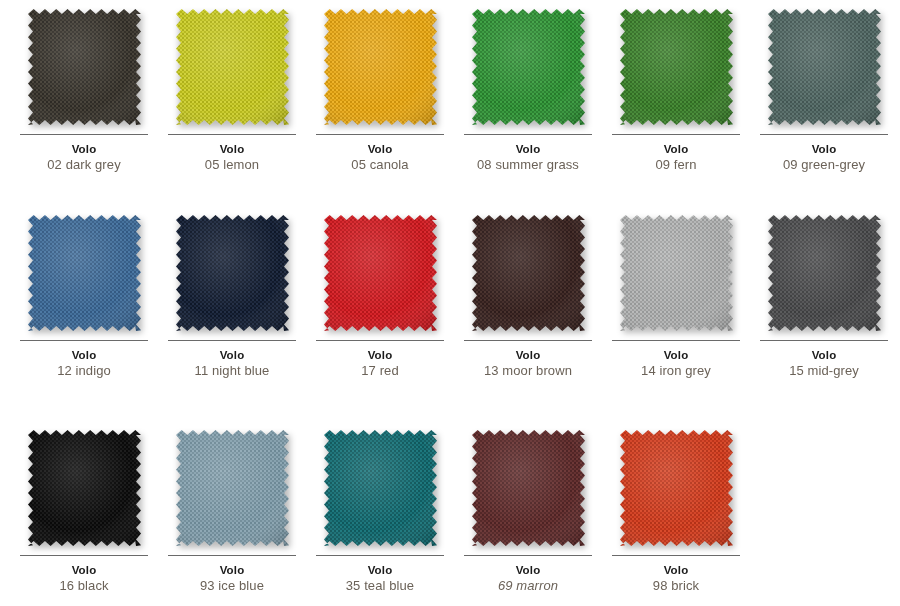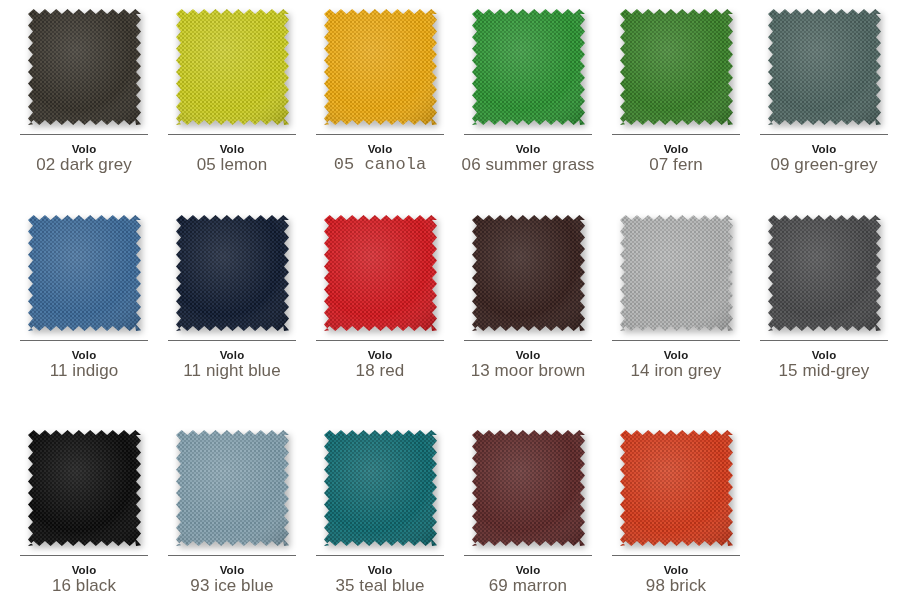--- a/index.html
+++ b/index.html
@@ -77,21 +77,21 @@
     font-size: 11.5px;
     font-weight: bold;
     letter-spacing: 0.15px;
     color: #1b1b1b;
     line-height: 14px;
   }
 
   .swatch-name {
     margin-top: 2px;
     text-align: center;
-    font-size: 17px;
+    font-size: 13px;
     font-weight: normal;
     letter-spacing: 0.1px;
     color: #6b6258;
     line-height: 14px;
     white-space: nowrap;
   }
 </style>
 </head>
 <body>
 
@@ -171,21 +171,21 @@
                 <stop offset="100%" stop-color="#000000" stop-opacity="0.16"></stop>
               </radialGradient>
             </defs>
             <path d="M 0.00 5.00 L 5.65 0.00 L 11.30 5.00 L 16.95 0.00 L 22.60 5.00 L 28.25 0.00 L 33.90 5.00 L 39.55 0.00 L 45.20 5.00 L 50.85 0.00 L 56.50 5.00 L 62.15 0.00 L 67.80 5.00 L 73.45 0.00 L 79.10 5.00 L 84.75 0.00 L 90.40 5.00 L 96.05 0.00 L 101.70 5.00 L 107.35 0.00 L 113.00 5.00 L 108.00 5.00 L 113.00 10.80 L 108.00 16.60 L 113.00 22.40 L 108.00 28.20 L 113.00 34.00 L 108.00 39.80 L 113.00 45.60 L 108.00 51.40 L 113.00 57.20 L 108.00 63.00 L 113.00 68.80 L 108.00 74.60 L 113.00 80.40 L 108.00 86.20 L 113.00 92.00 L 108.00 97.80 L 113.00 103.60 L 108.00 109.40 L 113.00 115.20 L 108.00 116.00 L 107.35 111.00 L 101.70 116.00 L 96.05 111.00 L 90.40 116.00 L 84.75 111.00 L 79.10 116.00 L 73.45 111.00 L 67.80 116.00 L 62.15 111.00 L 56.50 116.00 L 50.85 111.00 L 45.20 116.00 L 39.55 111.00 L 33.90 116.00 L 28.25 111.00 L 22.60 116.00 L 16.95 111.00 L 11.30 116.00 L 5.65 111.00 L 0.00 116.00 L 5.00 115.20 L 0.00 109.40 L 5.00 103.60 L 0.00 97.80 L 5.00 92.00 L 0.00 86.20 L 5.00 80.40 L 0.00 74.60 L 5.00 68.80 L 0.00 63.00 L 5.00 57.20 L 0.00 51.40 L 5.00 45.60 L 0.00 39.80 L 5.00 34.00 L 0.00 28.20 L 5.00 22.40 L 0.00 16.60 L 5.00 10.80 L 0.00 5.00 Z" fill="url(#weave2)"></path>
             <path d="M 0.00 5.00 L 5.65 0.00 L 11.30 5.00 L 16.95 0.00 L 22.60 5.00 L 28.25 0.00 L 33.90 5.00 L 39.55 0.00 L 45.20 5.00 L 50.85 0.00 L 56.50 5.00 L 62.15 0.00 L 67.80 5.00 L 73.45 0.00 L 79.10 5.00 L 84.75 0.00 L 90.40 5.00 L 96.05 0.00 L 101.70 5.00 L 107.35 0.00 L 113.00 5.00 L 108.00 5.00 L 113.00 10.80 L 108.00 16.60 L 113.00 22.40 L 108.00 28.20 L 113.00 34.00 L 108.00 39.80 L 113.00 45.60 L 108.00 51.40 L 113.00 57.20 L 108.00 63.00 L 113.00 68.80 L 108.00 74.60 L 113.00 80.40 L 108.00 86.20 L 113.00 92.00 L 108.00 97.80 L 113.00 103.60 L 108.00 109.40 L 113.00 115.20 L 108.00 116.00 L 107.35 111.00 L 101.70 116.00 L 96.05 111.00 L 90.40 116.00 L 84.75 111.00 L 79.10 116.00 L 73.45 111.00 L 67.80 116.00 L 62.15 111.00 L 56.50 116.00 L 50.85 111.00 L 45.20 116.00 L 39.55 111.00 L 33.90 116.00 L 28.25 111.00 L 22.60 116.00 L 16.95 111.00 L 11.30 116.00 L 5.65 111.00 L 0.00 116.00 L 5.00 115.20 L 0.00 109.40 L 5.00 103.60 L 0.00 97.80 L 5.00 92.00 L 0.00 86.20 L 5.00 80.40 L 0.00 74.60 L 5.00 68.80 L 0.00 63.00 L 5.00 57.20 L 0.00 51.40 L 5.00 45.60 L 0.00 39.80 L 5.00 34.00 L 0.00 28.20 L 5.00 22.40 L 0.00 16.60 L 5.00 10.80 L 0.00 5.00 Z" fill="url(#shade2)"></path>
           </svg>
         </div>
       </div>
       <div class="swatch-rule" style="background: rgb(106, 106, 106);"></div>
       <div class="swatch-brand" style="color: rgb(27, 27, 27);">Volo</div>
-      <div class="swatch-name" style="color: rgb(107, 98, 88); font-family: Liberation Mono, monospace;">05 canola</div>
+      <div class="swatch-name" style="color: rgb(107, 98, 88);">05 canola</div>
     </div>
     <div class="swatch-cell" style="left: 454px; top: 9px;">
       <div class="swatch-figure">
         <div class="swatch-shadow"></div>
         <div class="swatch-fabric">
           <svg viewBox="0 0 113 116">
             <defs>
               <pattern id="weave3" width="4" height="4" patternUnits="userSpaceOnUse">
                 <rect width="4" height="4" fill="#2e8d34"></rect>
                 <rect x="0" y="0" width="2" height="2" fill="#3ea344" opacity="0.85"></rect>
@@ -199,21 +199,21 @@
                 <stop offset="100%" stop-color="#000000" stop-opacity="0.16"></stop>
               </radialGradient>
             </defs>
             <path d="M 0.00 5.00 L 5.65 0.00 L 11.30 5.00 L 16.95 0.00 L 22.60 5.00 L 28.25 0.00 L 33.90 5.00 L 39.55 0.00 L 45.20 5.00 L 50.85 0.00 L 56.50 5.00 L 62.15 0.00 L 67.80 5.00 L 73.45 0.00 L 79.10 5.00 L 84.75 0.00 L 90.40 5.00 L 96.05 0.00 L 101.70 5.00 L 107.35 0.00 L 113.00 5.00 L 108.00 5.00 L 113.00 10.80 L 108.00 16.60 L 113.00 22.40 L 108.00 28.20 L 113.00 34.00 L 108.00 39.80 L 113.00 45.60 L 108.00 51.40 L 113.00 57.20 L 108.00 63.00 L 113.00 68.80 L 108.00 74.60 L 113.00 80.40 L 108.00 86.20 L 113.00 92.00 L 108.00 97.80 L 113.00 103.60 L 108.00 109.40 L 113.00 115.20 L 108.00 116.00 L 107.35 111.00 L 101.70 116.00 L 96.05 111.00 L 90.40 116.00 L 84.75 111.00 L 79.10 116.00 L 73.45 111.00 L 67.80 116.00 L 62.15 111.00 L 56.50 116.00 L 50.85 111.00 L 45.20 116.00 L 39.55 111.00 L 33.90 116.00 L 28.25 111.00 L 22.60 116.00 L 16.95 111.00 L 11.30 116.00 L 5.65 111.00 L 0.00 116.00 L 5.00 115.20 L 0.00 109.40 L 5.00 103.60 L 0.00 97.80 L 5.00 92.00 L 0.00 86.20 L 5.00 80.40 L 0.00 74.60 L 5.00 68.80 L 0.00 63.00 L 5.00 57.20 L 0.00 51.40 L 5.00 45.60 L 0.00 39.80 L 5.00 34.00 L 0.00 28.20 L 5.00 22.40 L 0.00 16.60 L 5.00 10.80 L 0.00 5.00 Z" fill="url(#weave3)"></path>
             <path d="M 0.00 5.00 L 5.65 0.00 L 11.30 5.00 L 16.95 0.00 L 22.60 5.00 L 28.25 0.00 L 33.90 5.00 L 39.55 0.00 L 45.20 5.00 L 50.85 0.00 L 56.50 5.00 L 62.15 0.00 L 67.80 5.00 L 73.45 0.00 L 79.10 5.00 L 84.75 0.00 L 90.40 5.00 L 96.05 0.00 L 101.70 5.00 L 107.35 0.00 L 113.00 5.00 L 108.00 5.00 L 113.00 10.80 L 108.00 16.60 L 113.00 22.40 L 108.00 28.20 L 113.00 34.00 L 108.00 39.80 L 113.00 45.60 L 108.00 51.40 L 113.00 57.20 L 108.00 63.00 L 113.00 68.80 L 108.00 74.60 L 113.00 80.40 L 108.00 86.20 L 113.00 92.00 L 108.00 97.80 L 113.00 103.60 L 108.00 109.40 L 113.00 115.20 L 108.00 116.00 L 107.35 111.00 L 101.70 116.00 L 96.05 111.00 L 90.40 116.00 L 84.75 111.00 L 79.10 116.00 L 73.45 111.00 L 67.80 116.00 L 62.15 111.00 L 56.50 116.00 L 50.85 111.00 L 45.20 116.00 L 39.55 111.00 L 33.90 116.00 L 28.25 111.00 L 22.60 116.00 L 16.95 111.00 L 11.30 116.00 L 5.65 111.00 L 0.00 116.00 L 5.00 115.20 L 0.00 109.40 L 5.00 103.60 L 0.00 97.80 L 5.00 92.00 L 0.00 86.20 L 5.00 80.40 L 0.00 74.60 L 5.00 68.80 L 0.00 63.00 L 5.00 57.20 L 0.00 51.40 L 5.00 45.60 L 0.00 39.80 L 5.00 34.00 L 0.00 28.20 L 5.00 22.40 L 0.00 16.60 L 5.00 10.80 L 0.00 5.00 Z" fill="url(#shade3)"></path>
           </svg>
         </div>
       </div>
       <div class="swatch-rule" style="background: rgb(106, 106, 106);"></div>
       <div class="swatch-brand" style="color: rgb(27, 27, 27);">Volo</div>
-      <div class="swatch-name" style="color: rgb(107, 98, 88);">06 summer grass</div>
+      <div class="swatch-name" style="color: rgb(107, 98, 88);">08 summer grass</div>
     </div>
     <div class="swatch-cell" style="left: 602px; top: 9px;">
       <div class="swatch-figure">
         <div class="swatch-shadow"></div>
         <div class="swatch-fabric">
           <svg viewBox="0 0 113 116">
             <defs>
               <pattern id="weave4" width="4" height="4" patternUnits="userSpaceOnUse">
                 <rect width="4" height="4" fill="#3a7c2c"></rect>
                 <rect x="0" y="0" width="2" height="2" fill="#4a9139" opacity="0.85"></rect>
@@ -227,21 +227,21 @@
                 <stop offset="100%" stop-color="#000000" stop-opacity="0.16"></stop>
               </radialGradient>
             </defs>
             <path d="M 0.00 5.00 L 5.65 0.00 L 11.30 5.00 L 16.95 0.00 L 22.60 5.00 L 28.25 0.00 L 33.90 5.00 L 39.55 0.00 L 45.20 5.00 L 50.85 0.00 L 56.50 5.00 L 62.15 0.00 L 67.80 5.00 L 73.45 0.00 L 79.10 5.00 L 84.75 0.00 L 90.40 5.00 L 96.05 0.00 L 101.70 5.00 L 107.35 0.00 L 113.00 5.00 L 108.00 5.00 L 113.00 10.80 L 108.00 16.60 L 113.00 22.40 L 108.00 28.20 L 113.00 34.00 L 108.00 39.80 L 113.00 45.60 L 108.00 51.40 L 113.00 57.20 L 108.00 63.00 L 113.00 68.80 L 108.00 74.60 L 113.00 80.40 L 108.00 86.20 L 113.00 92.00 L 108.00 97.80 L 113.00 103.60 L 108.00 109.40 L 113.00 115.20 L 108.00 116.00 L 107.35 111.00 L 101.70 116.00 L 96.05 111.00 L 90.40 116.00 L 84.75 111.00 L 79.10 116.00 L 73.45 111.00 L 67.80 116.00 L 62.15 111.00 L 56.50 116.00 L 50.85 111.00 L 45.20 116.00 L 39.55 111.00 L 33.90 116.00 L 28.25 111.00 L 22.60 116.00 L 16.95 111.00 L 11.30 116.00 L 5.65 111.00 L 0.00 116.00 L 5.00 115.20 L 0.00 109.40 L 5.00 103.60 L 0.00 97.80 L 5.00 92.00 L 0.00 86.20 L 5.00 80.40 L 0.00 74.60 L 5.00 68.80 L 0.00 63.00 L 5.00 57.20 L 0.00 51.40 L 5.00 45.60 L 0.00 39.80 L 5.00 34.00 L 0.00 28.20 L 5.00 22.40 L 0.00 16.60 L 5.00 10.80 L 0.00 5.00 Z" fill="url(#weave4)"></path>
             <path d="M 0.00 5.00 L 5.65 0.00 L 11.30 5.00 L 16.95 0.00 L 22.60 5.00 L 28.25 0.00 L 33.90 5.00 L 39.55 0.00 L 45.20 5.00 L 50.85 0.00 L 56.50 5.00 L 62.15 0.00 L 67.80 5.00 L 73.45 0.00 L 79.10 5.00 L 84.75 0.00 L 90.40 5.00 L 96.05 0.00 L 101.70 5.00 L 107.35 0.00 L 113.00 5.00 L 108.00 5.00 L 113.00 10.80 L 108.00 16.60 L 113.00 22.40 L 108.00 28.20 L 113.00 34.00 L 108.00 39.80 L 113.00 45.60 L 108.00 51.40 L 113.00 57.20 L 108.00 63.00 L 113.00 68.80 L 108.00 74.60 L 113.00 80.40 L 108.00 86.20 L 113.00 92.00 L 108.00 97.80 L 113.00 103.60 L 108.00 109.40 L 113.00 115.20 L 108.00 116.00 L 107.35 111.00 L 101.70 116.00 L 96.05 111.00 L 90.40 116.00 L 84.75 111.00 L 79.10 116.00 L 73.45 111.00 L 67.80 116.00 L 62.15 111.00 L 56.50 116.00 L 50.85 111.00 L 45.20 116.00 L 39.55 111.00 L 33.90 116.00 L 28.25 111.00 L 22.60 116.00 L 16.95 111.00 L 11.30 116.00 L 5.65 111.00 L 0.00 116.00 L 5.00 115.20 L 0.00 109.40 L 5.00 103.60 L 0.00 97.80 L 5.00 92.00 L 0.00 86.20 L 5.00 80.40 L 0.00 74.60 L 5.00 68.80 L 0.00 63.00 L 5.00 57.20 L 0.00 51.40 L 5.00 45.60 L 0.00 39.80 L 5.00 34.00 L 0.00 28.20 L 5.00 22.40 L 0.00 16.60 L 5.00 10.80 L 0.00 5.00 Z" fill="url(#shade4)"></path>
           </svg>
         </div>
       </div>
       <div class="swatch-rule" style="background: rgb(106, 106, 106);"></div>
       <div class="swatch-brand" style="color: rgb(27, 27, 27);">Volo</div>
-      <div class="swatch-name" style="color: rgb(107, 98, 88);">07 fern</div>
+      <div class="swatch-name" style="color: rgb(107, 98, 88);">09 fern</div>
     </div>
     <div class="swatch-cell" style="left: 750px; top: 9px;">
       <div class="swatch-figure">
         <div class="swatch-shadow"></div>
         <div class="swatch-fabric">
           <svg viewBox="0 0 113 116">
             <defs>
               <pattern id="weave5" width="4" height="4" patternUnits="userSpaceOnUse">
                 <rect width="4" height="4" fill="#4e6460"></rect>
                 <rect x="0" y="0" width="2" height="2" fill="#5f7672" opacity="0.85"></rect>
@@ -283,21 +283,21 @@
                 <stop offset="100%" stop-color="#000000" stop-opacity="0.16"></stop>
               </radialGradient>
             </defs>
             <path d="M 0.00 5.00 L 5.65 0.00 L 11.30 5.00 L 16.95 0.00 L 22.60 5.00 L 28.25 0.00 L 33.90 5.00 L 39.55 0.00 L 45.20 5.00 L 50.85 0.00 L 56.50 5.00 L 62.15 0.00 L 67.80 5.00 L 73.45 0.00 L 79.10 5.00 L 84.75 0.00 L 90.40 5.00 L 96.05 0.00 L 101.70 5.00 L 107.35 0.00 L 113.00 5.00 L 108.00 5.00 L 113.00 10.80 L 108.00 16.60 L 113.00 22.40 L 108.00 28.20 L 113.00 34.00 L 108.00 39.80 L 113.00 45.60 L 108.00 51.40 L 113.00 57.20 L 108.00 63.00 L 113.00 68.80 L 108.00 74.60 L 113.00 80.40 L 108.00 86.20 L 113.00 92.00 L 108.00 97.80 L 113.00 103.60 L 108.00 109.40 L 113.00 115.20 L 108.00 116.00 L 107.35 111.00 L 101.70 116.00 L 96.05 111.00 L 90.40 116.00 L 84.75 111.00 L 79.10 116.00 L 73.45 111.00 L 67.80 116.00 L 62.15 111.00 L 56.50 116.00 L 50.85 111.00 L 45.20 116.00 L 39.55 111.00 L 33.90 116.00 L 28.25 111.00 L 22.60 116.00 L 16.95 111.00 L 11.30 116.00 L 5.65 111.00 L 0.00 116.00 L 5.00 115.20 L 0.00 109.40 L 5.00 103.60 L 0.00 97.80 L 5.00 92.00 L 0.00 86.20 L 5.00 80.40 L 0.00 74.60 L 5.00 68.80 L 0.00 63.00 L 5.00 57.20 L 0.00 51.40 L 5.00 45.60 L 0.00 39.80 L 5.00 34.00 L 0.00 28.20 L 5.00 22.40 L 0.00 16.60 L 5.00 10.80 L 0.00 5.00 Z" fill="url(#weave6)"></path>
             <path d="M 0.00 5.00 L 5.65 0.00 L 11.30 5.00 L 16.95 0.00 L 22.60 5.00 L 28.25 0.00 L 33.90 5.00 L 39.55 0.00 L 45.20 5.00 L 50.85 0.00 L 56.50 5.00 L 62.15 0.00 L 67.80 5.00 L 73.45 0.00 L 79.10 5.00 L 84.75 0.00 L 90.40 5.00 L 96.05 0.00 L 101.70 5.00 L 107.35 0.00 L 113.00 5.00 L 108.00 5.00 L 113.00 10.80 L 108.00 16.60 L 113.00 22.40 L 108.00 28.20 L 113.00 34.00 L 108.00 39.80 L 113.00 45.60 L 108.00 51.40 L 113.00 57.20 L 108.00 63.00 L 113.00 68.80 L 108.00 74.60 L 113.00 80.40 L 108.00 86.20 L 113.00 92.00 L 108.00 97.80 L 113.00 103.60 L 108.00 109.40 L 113.00 115.20 L 108.00 116.00 L 107.35 111.00 L 101.70 116.00 L 96.05 111.00 L 90.40 116.00 L 84.75 111.00 L 79.10 116.00 L 73.45 111.00 L 67.80 116.00 L 62.15 111.00 L 56.50 116.00 L 50.85 111.00 L 45.20 116.00 L 39.55 111.00 L 33.90 116.00 L 28.25 111.00 L 22.60 116.00 L 16.95 111.00 L 11.30 116.00 L 5.65 111.00 L 0.00 116.00 L 5.00 115.20 L 0.00 109.40 L 5.00 103.60 L 0.00 97.80 L 5.00 92.00 L 0.00 86.20 L 5.00 80.40 L 0.00 74.60 L 5.00 68.80 L 0.00 63.00 L 5.00 57.20 L 0.00 51.40 L 5.00 45.60 L 0.00 39.80 L 5.00 34.00 L 0.00 28.20 L 5.00 22.40 L 0.00 16.60 L 5.00 10.80 L 0.00 5.00 Z" fill="url(#shade6)"></path>
           </svg>
         </div>
       </div>
       <div class="swatch-rule" style="background: rgb(106, 106, 106);"></div>
       <div class="swatch-brand" style="color: rgb(27, 27, 27);">Volo</div>
-      <div class="swatch-name" style="color: rgb(107, 98, 88);">11 indigo</div>
+      <div class="swatch-name" style="color: rgb(107, 98, 88);">12 indigo</div>
     </div>
     <div class="swatch-cell" style="left: 158px; top: 215px;">
       <div class="swatch-figure">
         <div class="swatch-shadow"></div>
         <div class="swatch-fabric">
           <svg viewBox="0 0 113 116">
             <defs>
               <pattern id="weave7" width="4" height="4" patternUnits="userSpaceOnUse">
                 <rect width="4" height="4" fill="#151f33"></rect>
                 <rect x="0" y="0" width="2" height="2" fill="#232f47" opacity="0.85"></rect>
@@ -339,21 +339,21 @@
                 <stop offset="100%" stop-color="#000000" stop-opacity="0.16"></stop>
               </radialGradient>
             </defs>
             <path d="M 0.00 5.00 L 5.65 0.00 L 11.30 5.00 L 16.95 0.00 L 22.60 5.00 L 28.25 0.00 L 33.90 5.00 L 39.55 0.00 L 45.20 5.00 L 50.85 0.00 L 56.50 5.00 L 62.15 0.00 L 67.80 5.00 L 73.45 0.00 L 79.10 5.00 L 84.75 0.00 L 90.40 5.00 L 96.05 0.00 L 101.70 5.00 L 107.35 0.00 L 113.00 5.00 L 108.00 5.00 L 113.00 10.80 L 108.00 16.60 L 113.00 22.40 L 108.00 28.20 L 113.00 34.00 L 108.00 39.80 L 113.00 45.60 L 108.00 51.40 L 113.00 57.20 L 108.00 63.00 L 113.00 68.80 L 108.00 74.60 L 113.00 80.40 L 108.00 86.20 L 113.00 92.00 L 108.00 97.80 L 113.00 103.60 L 108.00 109.40 L 113.00 115.20 L 108.00 116.00 L 107.35 111.00 L 101.70 116.00 L 96.05 111.00 L 90.40 116.00 L 84.75 111.00 L 79.10 116.00 L 73.45 111.00 L 67.80 116.00 L 62.15 111.00 L 56.50 116.00 L 50.85 111.00 L 45.20 116.00 L 39.55 111.00 L 33.90 116.00 L 28.25 111.00 L 22.60 116.00 L 16.95 111.00 L 11.30 116.00 L 5.65 111.00 L 0.00 116.00 L 5.00 115.20 L 0.00 109.40 L 5.00 103.60 L 0.00 97.80 L 5.00 92.00 L 0.00 86.20 L 5.00 80.40 L 0.00 74.60 L 5.00 68.80 L 0.00 63.00 L 5.00 57.20 L 0.00 51.40 L 5.00 45.60 L 0.00 39.80 L 5.00 34.00 L 0.00 28.20 L 5.00 22.40 L 0.00 16.60 L 5.00 10.80 L 0.00 5.00 Z" fill="url(#weave8)"></path>
             <path d="M 0.00 5.00 L 5.65 0.00 L 11.30 5.00 L 16.95 0.00 L 22.60 5.00 L 28.25 0.00 L 33.90 5.00 L 39.55 0.00 L 45.20 5.00 L 50.85 0.00 L 56.50 5.00 L 62.15 0.00 L 67.80 5.00 L 73.45 0.00 L 79.10 5.00 L 84.75 0.00 L 90.40 5.00 L 96.05 0.00 L 101.70 5.00 L 107.35 0.00 L 113.00 5.00 L 108.00 5.00 L 113.00 10.80 L 108.00 16.60 L 113.00 22.40 L 108.00 28.20 L 113.00 34.00 L 108.00 39.80 L 113.00 45.60 L 108.00 51.40 L 113.00 57.20 L 108.00 63.00 L 113.00 68.80 L 108.00 74.60 L 113.00 80.40 L 108.00 86.20 L 113.00 92.00 L 108.00 97.80 L 113.00 103.60 L 108.00 109.40 L 113.00 115.20 L 108.00 116.00 L 107.35 111.00 L 101.70 116.00 L 96.05 111.00 L 90.40 116.00 L 84.75 111.00 L 79.10 116.00 L 73.45 111.00 L 67.80 116.00 L 62.15 111.00 L 56.50 116.00 L 50.85 111.00 L 45.20 116.00 L 39.55 111.00 L 33.90 116.00 L 28.25 111.00 L 22.60 116.00 L 16.95 111.00 L 11.30 116.00 L 5.65 111.00 L 0.00 116.00 L 5.00 115.20 L 0.00 109.40 L 5.00 103.60 L 0.00 97.80 L 5.00 92.00 L 0.00 86.20 L 5.00 80.40 L 0.00 74.60 L 5.00 68.80 L 0.00 63.00 L 5.00 57.20 L 0.00 51.40 L 5.00 45.60 L 0.00 39.80 L 5.00 34.00 L 0.00 28.20 L 5.00 22.40 L 0.00 16.60 L 5.00 10.80 L 0.00 5.00 Z" fill="url(#shade8)"></path>
           </svg>
         </div>
       </div>
       <div class="swatch-rule" style="background: rgb(106, 106, 106);"></div>
       <div class="swatch-brand" style="color: rgb(27, 27, 27);">Volo</div>
-      <div class="swatch-name" style="color: rgb(107, 98, 88);">18 red</div>
+      <div class="swatch-name" style="color: rgb(107, 98, 88);">17 red</div>
     </div>
     <div class="swatch-cell" style="left: 454px; top: 215px;">
       <div class="swatch-figure">
         <div class="swatch-shadow"></div>
         <div class="swatch-fabric">
           <svg viewBox="0 0 113 116">
             <defs>
               <pattern id="weave9" width="4" height="4" patternUnits="userSpaceOnUse">
                 <rect width="4" height="4" fill="#3a2522"></rect>
                 <rect x="0" y="0" width="2" height="2" fill="#4a322e" opacity="0.85"></rect>
@@ -535,21 +535,21 @@
                 <stop offset="100%" stop-color="#000000" stop-opacity="0.16"></stop>
               </radialGradient>
             </defs>
             <path d="M 0.00 5.00 L 5.65 0.00 L 11.30 5.00 L 16.95 0.00 L 22.60 5.00 L 28.25 0.00 L 33.90 5.00 L 39.55 0.00 L 45.20 5.00 L 50.85 0.00 L 56.50 5.00 L 62.15 0.00 L 67.80 5.00 L 73.45 0.00 L 79.10 5.00 L 84.75 0.00 L 90.40 5.00 L 96.05 0.00 L 101.70 5.00 L 107.35 0.00 L 113.00 5.00 L 108.00 5.00 L 113.00 10.80 L 108.00 16.60 L 113.00 22.40 L 108.00 28.20 L 113.00 34.00 L 108.00 39.80 L 113.00 45.60 L 108.00 51.40 L 113.00 57.20 L 108.00 63.00 L 113.00 68.80 L 108.00 74.60 L 113.00 80.40 L 108.00 86.20 L 113.00 92.00 L 108.00 97.80 L 113.00 103.60 L 108.00 109.40 L 113.00 115.20 L 108.00 116.00 L 107.35 111.00 L 101.70 116.00 L 96.05 111.00 L 90.40 116.00 L 84.75 111.00 L 79.10 116.00 L 73.45 111.00 L 67.80 116.00 L 62.15 111.00 L 56.50 116.00 L 50.85 111.00 L 45.20 116.00 L 39.55 111.00 L 33.90 116.00 L 28.25 111.00 L 22.60 116.00 L 16.95 111.00 L 11.30 116.00 L 5.65 111.00 L 0.00 116.00 L 5.00 115.20 L 0.00 109.40 L 5.00 103.60 L 0.00 97.80 L 5.00 92.00 L 0.00 86.20 L 5.00 80.40 L 0.00 74.60 L 5.00 68.80 L 0.00 63.00 L 5.00 57.20 L 0.00 51.40 L 5.00 45.60 L 0.00 39.80 L 5.00 34.00 L 0.00 28.20 L 5.00 22.40 L 0.00 16.60 L 5.00 10.80 L 0.00 5.00 Z" fill="url(#weave15)"></path>
             <path d="M 0.00 5.00 L 5.65 0.00 L 11.30 5.00 L 16.95 0.00 L 22.60 5.00 L 28.25 0.00 L 33.90 5.00 L 39.55 0.00 L 45.20 5.00 L 50.85 0.00 L 56.50 5.00 L 62.15 0.00 L 67.80 5.00 L 73.45 0.00 L 79.10 5.00 L 84.75 0.00 L 90.40 5.00 L 96.05 0.00 L 101.70 5.00 L 107.35 0.00 L 113.00 5.00 L 108.00 5.00 L 113.00 10.80 L 108.00 16.60 L 113.00 22.40 L 108.00 28.20 L 113.00 34.00 L 108.00 39.80 L 113.00 45.60 L 108.00 51.40 L 113.00 57.20 L 108.00 63.00 L 113.00 68.80 L 108.00 74.60 L 113.00 80.40 L 108.00 86.20 L 113.00 92.00 L 108.00 97.80 L 113.00 103.60 L 108.00 109.40 L 113.00 115.20 L 108.00 116.00 L 107.35 111.00 L 101.70 116.00 L 96.05 111.00 L 90.40 116.00 L 84.75 111.00 L 79.10 116.00 L 73.45 111.00 L 67.80 116.00 L 62.15 111.00 L 56.50 116.00 L 50.85 111.00 L 45.20 116.00 L 39.55 111.00 L 33.90 116.00 L 28.25 111.00 L 22.60 116.00 L 16.95 111.00 L 11.30 116.00 L 5.65 111.00 L 0.00 116.00 L 5.00 115.20 L 0.00 109.40 L 5.00 103.60 L 0.00 97.80 L 5.00 92.00 L 0.00 86.20 L 5.00 80.40 L 0.00 74.60 L 5.00 68.80 L 0.00 63.00 L 5.00 57.20 L 0.00 51.40 L 5.00 45.60 L 0.00 39.80 L 5.00 34.00 L 0.00 28.20 L 5.00 22.40 L 0.00 16.60 L 5.00 10.80 L 0.00 5.00 Z" fill="url(#shade15)"></path>
           </svg>
         </div>
       </div>
       <div class="swatch-rule" style="background: rgb(106, 106, 106);"></div>
       <div class="swatch-brand" style="color: rgb(27, 27, 27);">Volo</div>
-      <div class="swatch-name" style="color: rgb(107, 98, 88);">69 marron</div>
+      <div class="swatch-name" style="color: rgb(107, 98, 88); font-style: italic;">69 marron</div>
     </div>
     <div class="swatch-cell" style="left: 602px; top: 430px;">
       <div class="swatch-figure">
         <div class="swatch-shadow"></div>
         <div class="swatch-fabric">
           <svg viewBox="0 0 113 116">
             <defs>
               <pattern id="weave16" width="4" height="4" patternUnits="userSpaceOnUse">
                 <rect width="4" height="4" fill="#cc3a1e"></rect>
                 <rect x="0" y="0" width="2" height="2" fill="#db4c2d" opacity="0.85"></rect>

